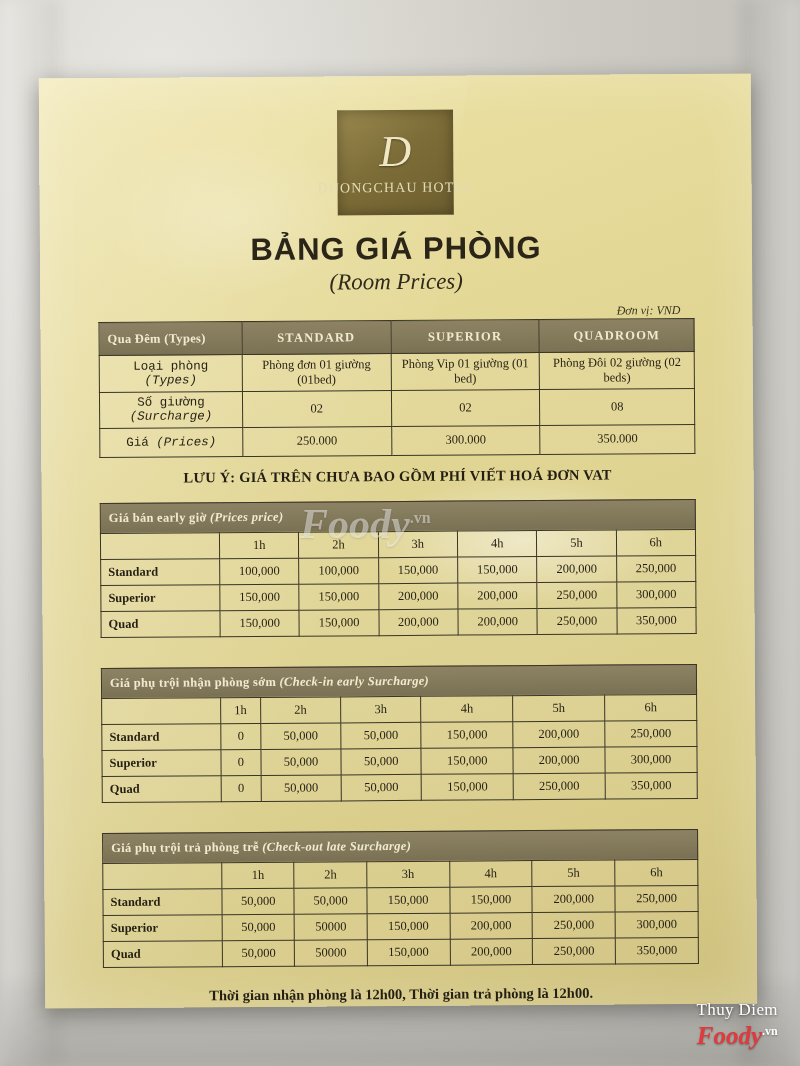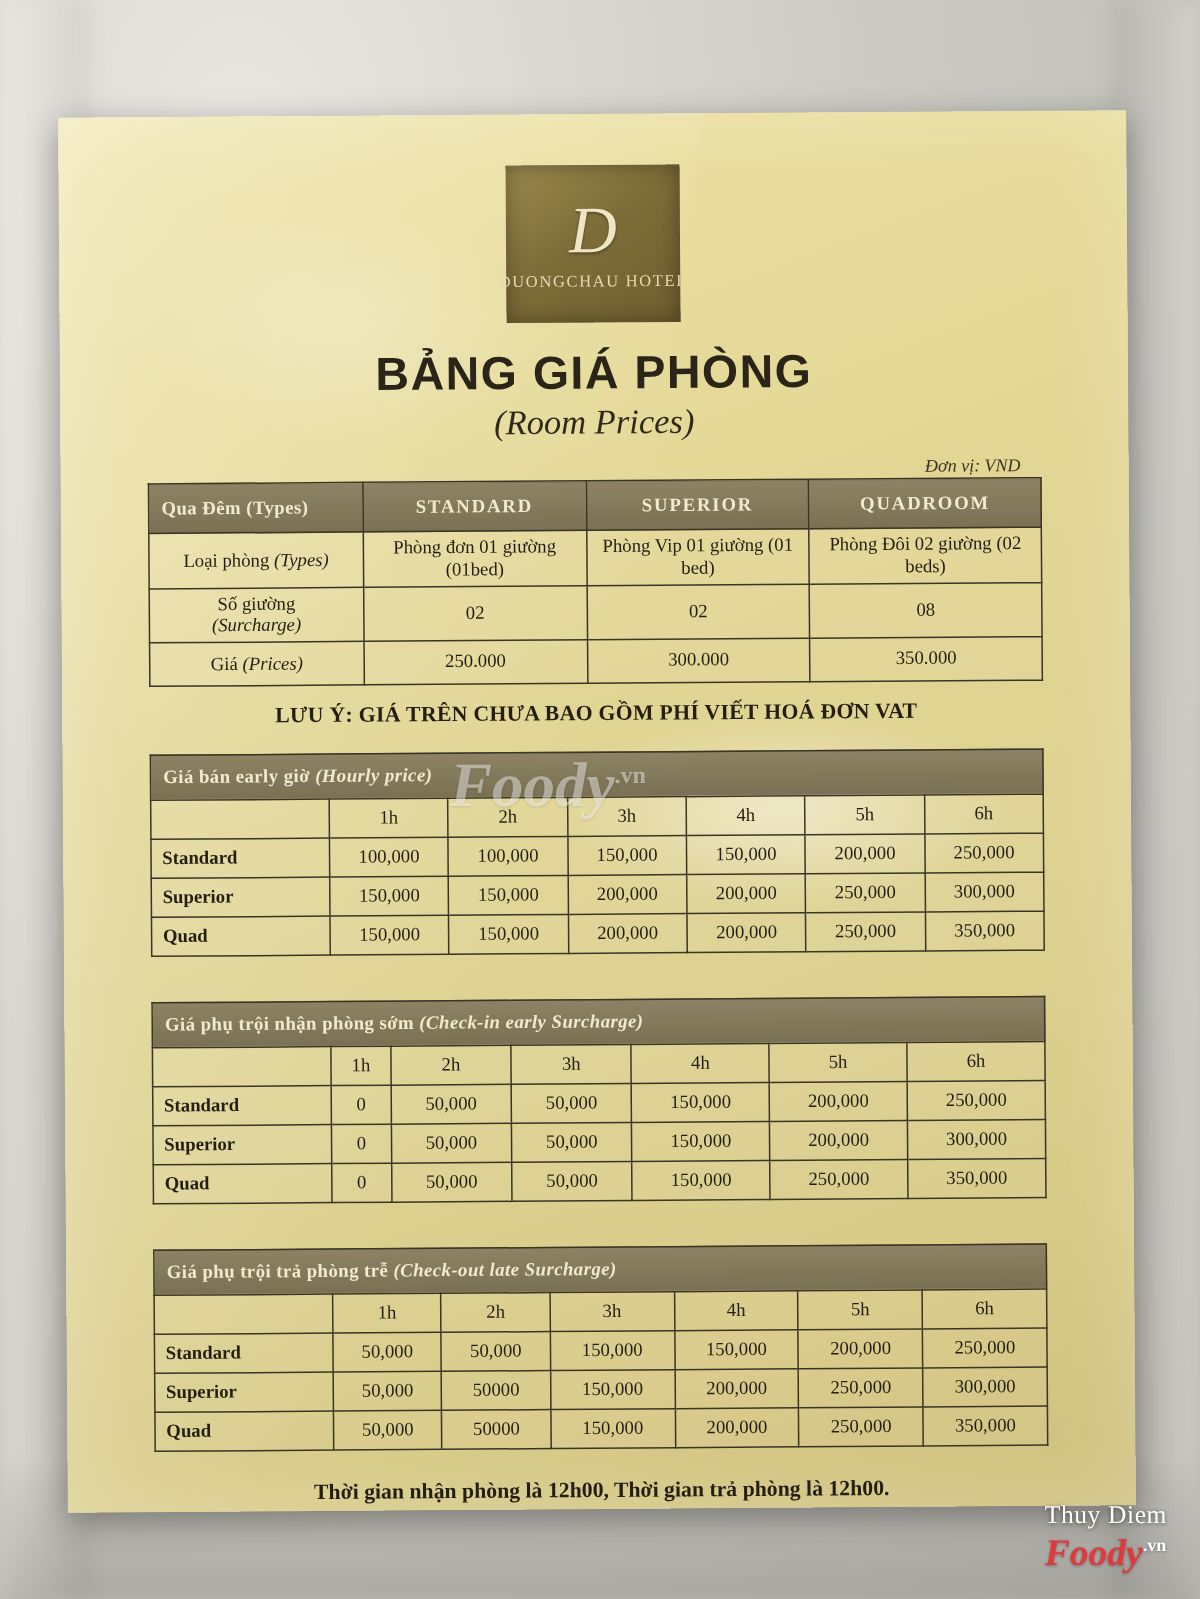--- a/index.html
+++ b/index.html
@@ -92,21 +92,21 @@
   .logo-mark {
     font-family: "Liberation Serif", serif;
     font-style: italic;
     font-size: 44px;
     color: #efe7c4;
     line-height: 1;
     text-shadow: 0 1px 2px rgba(0,0,0,0.4);
     margin-bottom: 6px;
   }
   .logo-text {
-    font-size: 11px;
+    font-size: 14px;
     letter-spacing: 1.1px;
     color: #e4dbb5;
     white-space: nowrap;
   }
 
   
   .title {
     text-align: center;
     font-family: "Liberation Sans", sans-serif;
     font-weight: bold;
@@ -156,20 +156,21 @@
   .hdr-row td.left {
     text-align: left;
     padding-left: 8px;
     letter-spacing: .3px;
   }
   .main-table { margin-top: 4px; }
   .main-table td { height: 22px; }
   .main-table .label {
     text-align: center;
     line-height: 1.15;
+    font-family: Liberation Mono, monospace;
   }
   .main-table .label i { font-style: italic; }
 
   .note-line {
     text-align: center;
     font-family: "Liberation Serif", serif;
     font-weight: bold;
     font-size: 14.5px;
     color: #241f12;
     margin: 12px 0 16px 0;
@@ -221,21 +222,21 @@
     font-size: 16px;
     font-style: normal;
     vertical-align: super;
   }
 
   .brand {
     position: absolute;
     right: 22px;
     bottom: 16px;
     z-index: 6;
-    text-align: left;
+    text-align: center;
     font-family: "Liberation Serif", serif;
   }
   .brand .name {
     color: #ffffff;
     font-size: 17px;
     letter-spacing: .4px;
     text-shadow: 0 1px 3px rgba(0,0,0,0.55);
   }
   .brand .foody {
     margin-top: 2px;
@@ -315,21 +316,21 @@
         </tbody>
       </table>
 
       <div class="note-line">LƯU Ý: GIÁ TRÊN CHƯA BAO GỒM PHÍ VIẾT HOÁ ĐƠN VAT</div>
 
       <table class="rate-table">
         <tbody>
           <tr class="hdr-row">
             <td class="left" colspan="7">
               <span>Giá bán early giờ</span>
-              <i>(Hourly price)</i>
+              <i>(Prices price)</i>
             </td>
           </tr>
           <tr class="sub">
             <td style="width:20%"></td>
             <td>1h</td>
             <td>2h</td>
             <td>3h</td>
             <td>4h</td>
             <td>5h</td>
             <td>6h</td>

